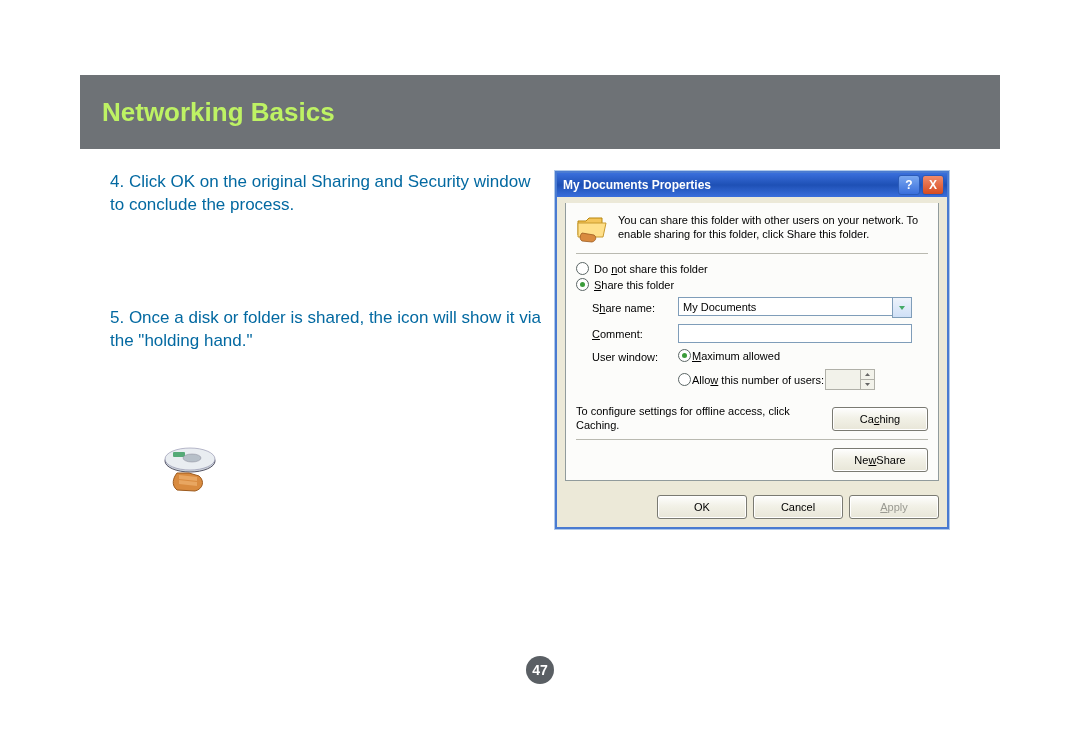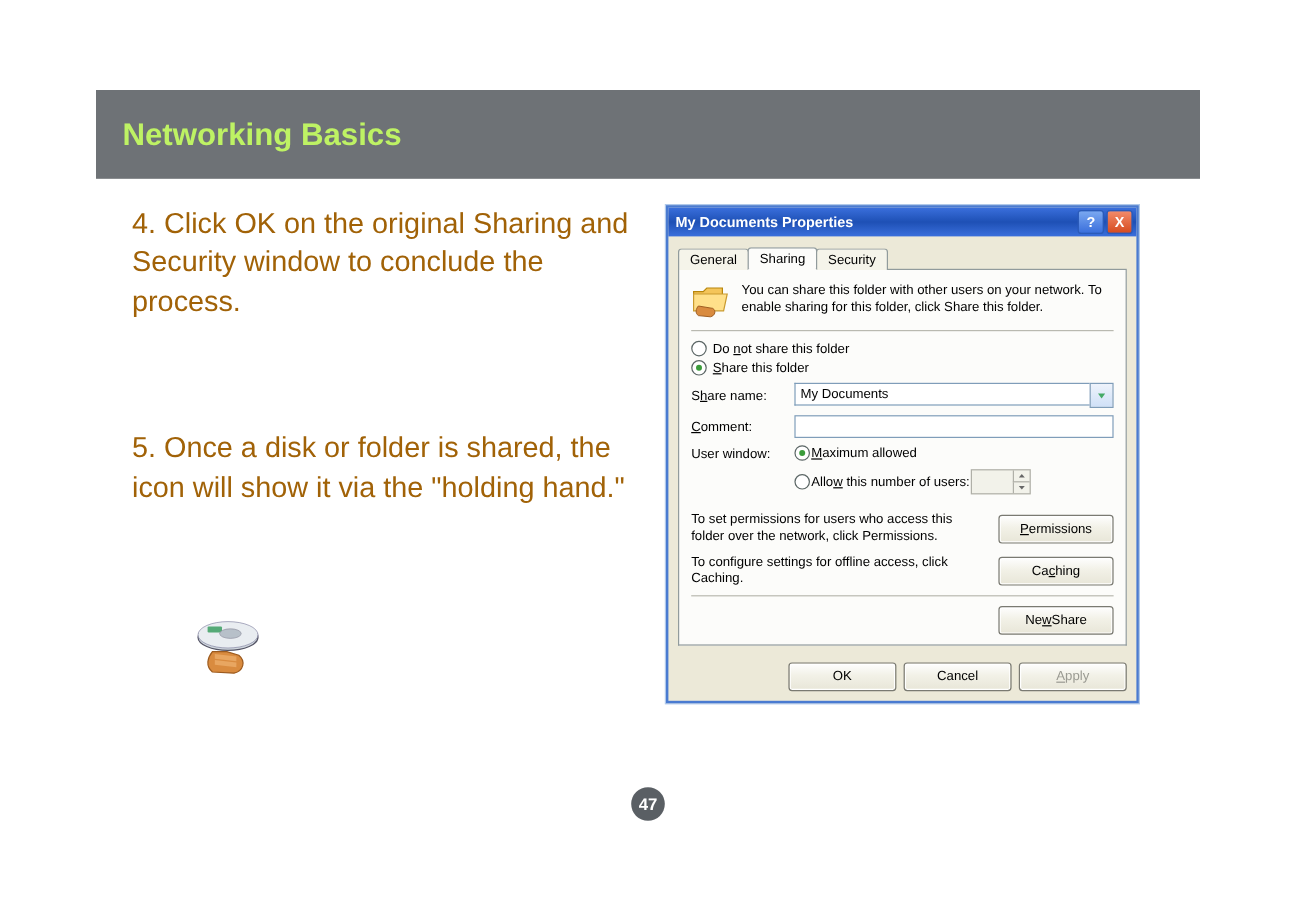--- a/index.html
+++ b/index.html
@@ -1,21 +1,21 @@
 <!DOCTYPE html>
 <html><head>
 <meta charset="utf-8">
 <style>
   html,body{margin:0;padding:0;font-family:Arial,Helvetica,sans-serif;background:#fff;}
   .page{width:1080px;height:750px;position:relative;box-sizing:border-box;background:#fff;}
   .slide{position:absolute;left:80px;top:75px;width:920px;}
   .banner{background:#6e7276;height:74px;display:flex;align-items:center;padding-left:22px;}
   .banner h1{color:#bef264;font-size:26px;font-weight:bold;margin:0;}
   .body-area{display:flex;padding-top:22px;}
-  .left-col{width:465px;padding-right:10px;font-size:24px;color:#a16207;line-height:1.35;}
+  .left-col{width:465px;padding-right:10px;font-size:17px;color:#0369a1;line-height:1.35;}
   .left-col p{margin:0 0 90px 30px;}
   .icon-holding-hand{margin-left:75px;width:70px;height:55px;position:relative;}
   .icon-holding-hand svg{width:100%;height:100%;}
   .right-col{flex:1;display:flex;justify-content:flex-start;}
   .pagenum{position:absolute;left:0;right:0;top:656px;display:flex;justify-content:center;}
   .pagenum .badge{width:28px;height:28px;border-radius:50%;background:#5a5f64;color:#fff;font-size:14px;font-weight:bold;display:flex;align-items:center;justify-content:center;}
 
   
   .dlg{width:390px;border:2px solid #4a7bd1;background:#ece9d8;font-family:Tahoma,Arial,sans-serif;font-size:11px;color:#000;box-shadow:0 0 0 1px #b0c9ea;}
   .titlebar{height:24px;background:linear-gradient(#3a6fdc 0%,#1e50b5 50%,#3a6fdc 100%);display:flex;align-items:center;padding:0 3px 0 6px;color:#fff;font-weight:bold;font-size:12px;}
@@ -29,21 +29,21 @@
   .tab.active{background:#fcfcfa;z-index:2;border-bottom:1px solid #fcfcfa;}
   .tab-panel{background:#fcfcfa;border:1px solid #919b9c;border-top:none;padding:10px 10px 8px 10px;}
   .intro{display:flex;gap:8px;align-items:center;margin-bottom:10px;}
   .intro .folder-icon{width:34px;height:30px;flex:0 0 34px;}
   .intro .txt{font-size:11px;line-height:1.25;}
   .sep{border:0;border-top:1px solid #b9b9b0;margin:6px 0 8px;}
   .radio-row{display:flex;align-items:center;gap:5px;margin:2px 0 3px 0;font-size:11px;}
   .radio{width:11px;height:11px;border:1px solid #5b6665;border-radius:50%;background:#fff;display:flex;align-items:center;justify-content:center;}
   .radio.sel::after{content:"";width:5px;height:5px;border-radius:50%;background:#3b9c3b;display:block;}
   .u{text-decoration:underline;}
-  .form-row{display:flex;align-items:center;margin:6px 0;}
+  .form-row{display:flex;align-items:center;margin:6px 16px;}
   .form-row .lbl{width:86px;font-size:11px;}
   .txtinput{flex:1;height:19px;border:1px solid #7f9db9;background:#fff;font-size:11px;padding:0 4px;box-sizing:border-box;}
   .combo{flex:1;display:flex;justify-content:flex-end;}
   .combo .txtinput{flex:1;border-right:none;}
   .combo .dd{width:18px;height:19px;border:1px solid #7f9db9;background:linear-gradient(#eef3fb,#cfe0f7);display:flex;align-items:center;justify-content:center;}
   .combo .dd svg{width:8px;height:8px;}
   .userlimit{display:flex;align-items:flex-start;}
   .userlimit .lbl{width:86px;padding-top:2px;}
   .userlimit .opts{flex:1;}
   .userlimit .opt{display:flex;align-items:center;gap:1px;margin-bottom:7px;}
@@ -94,25 +94,20 @@
           <div class="titlebar">
             <span class="ttl">My Documents Properties</span>
             <div class="titlebtn helpbtn">
                 <span>?</span>
               </div>
             <div class="titlebtn closebtn">
                 <span>X</span>
               </div>
           </div>
           <div class="dlg-body">
-            <div class="tabs">
-              <div class="tab">General</div>
-              <div class="tab active">Sharing</div>
-              <div class="tab">Security</div>
-            </div>
             <div class="tab-panel">
               <div class="intro">
                 <div class="folder-icon">
                   <svg viewBox="0 0 34 30">
                     <path d="M2 8 L10 8 L13 5 L26 5 L26 22 L2 22 Z" fill="#f4c55a" stroke="#b8860b"></path>
                     <path d="M2 10 L30 10 L27 24 L2 24 Z" fill="#ffe08a" stroke="#c99a2e"></path>
                     <path d="M6 20 C4 22 3 26 6 28 L16 29 C20 28 21 24 18 22 Z" fill="#d98b3f" stroke="#9c5a1e" stroke-width="0.8"></path>
                   </svg>
                 </div>
                 <div class="txt">You can share this folder with other users on your network.  To enable sharing for this folder, click Share this folder.</div>
@@ -166,27 +161,20 @@
                             <svg viewBox="0 0 7 5">
                               <path d="M1 1 L3.5 4 L6 1 Z" fill="#666"></path>
                             </svg>
                           </div>
                       </span>
                     </span>
                   </div>
                 </div>
               </div>
 
-              <div class="perm-row">
-                <div class="txt">To set permissions for users who access this folder over the network, click Permissions.</div>
-                <div class="xpbtn">
-                    <span class="u">P</span>
-                    <span>ermissions</span>
-                  </div>
-              </div>
 
               <div class="perm-row">
                 <div class="txt">To configure settings for offline access, click Caching.</div>
                 <div class="xpbtn">
                     <span>Ca</span>
                     <span class="u">c</span>
                     <span>hing</span>
                   </div>
               </div>
 

